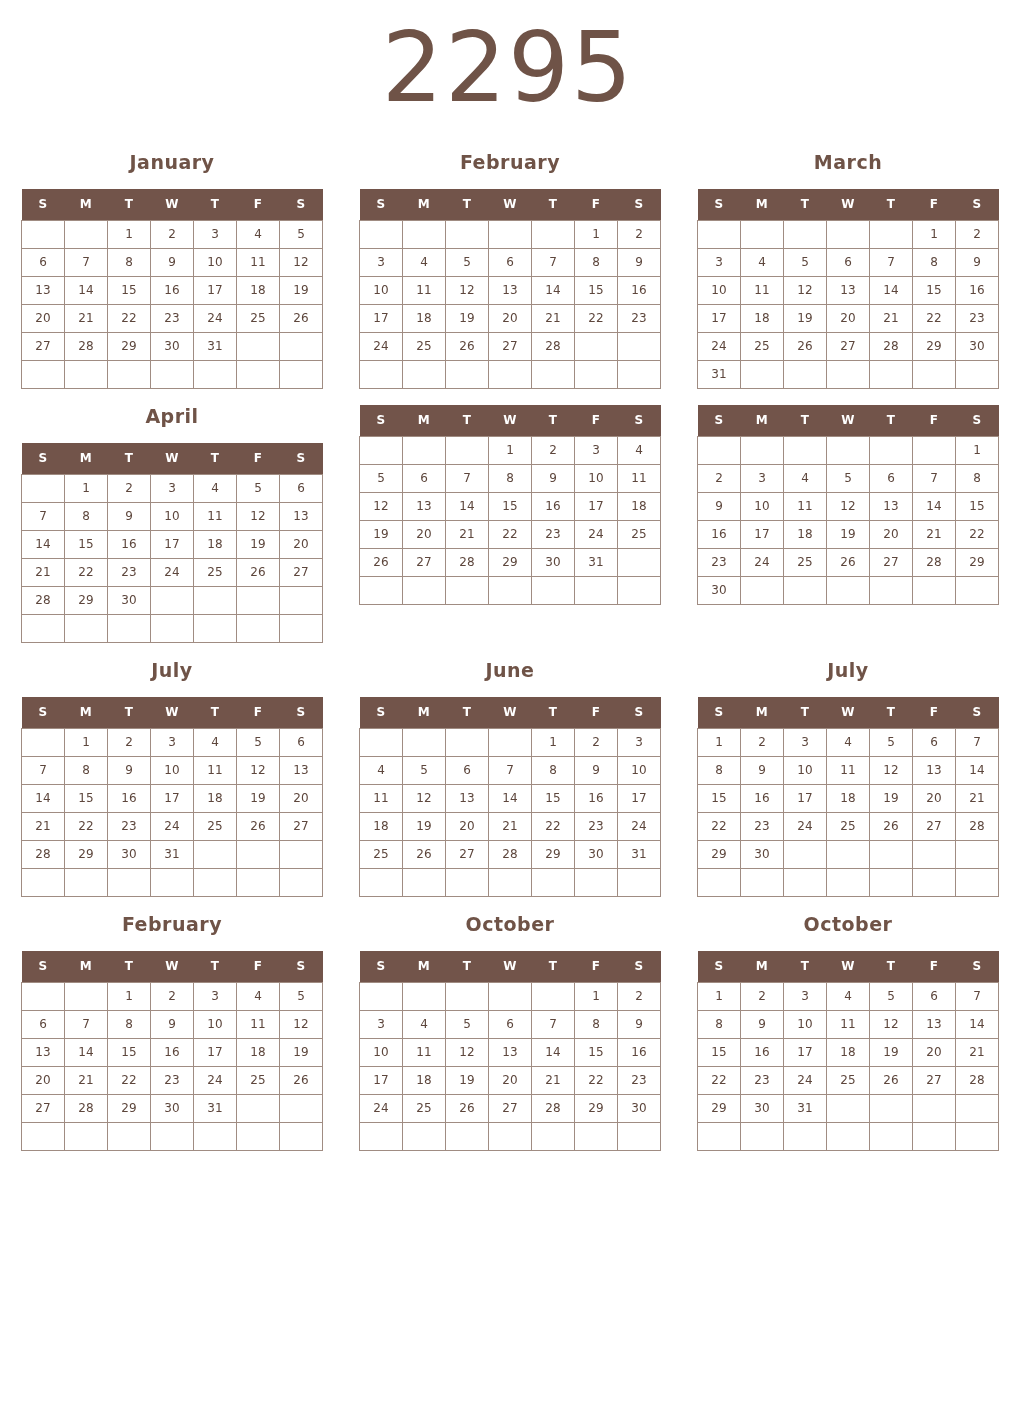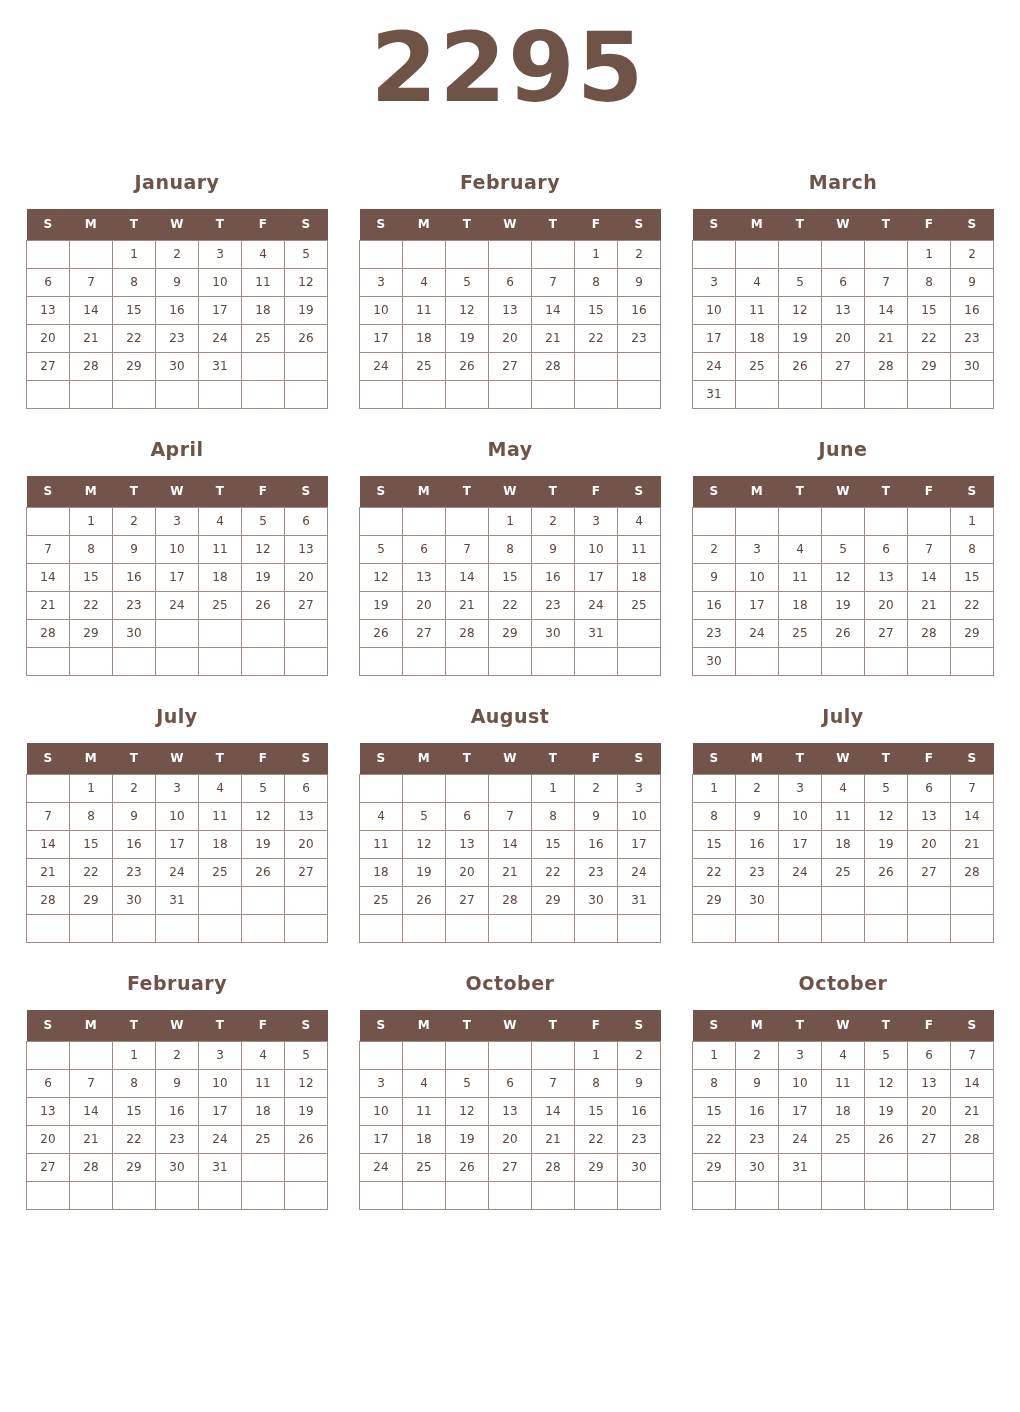--- a/index.html
+++ b/index.html
@@ -17,35 +17,34 @@
   }
   .page {
     width: 1020px;
     height: 1412px;
     box-sizing: border-box;
     padding: 0;
   }
   .year-title {
     text-align: center;
     font-size: 96px;
-    font-weight: bold;
+    font-weight: normal;
     color: #6f5347;
     letter-spacing: 2px;
     margin: 18px 4px 0 0;
     line-height: 1.05;
     font-family: "DejaVu Sans", sans-serif;
   }
   .grid {
-    margin-top: 52px;
+    margin-top: 32px;
     display: grid;
     grid-template-columns: repeat(3, 320px);
     justify-content: center;
     column-gap: 18px;
     row-gap: 0px;
-    gap: 13px;
   }
   .month {
     width: 320px;
     margin-bottom: 16px;
   }
   .month-name {
     text-align: center;
     font-size: 19px;
     font-weight: bold;
     color: #6f5347;
@@ -367,21 +366,20 @@
               <td></td>
               <td></td>
               <td></td>
               <td></td>
               <td></td>
             </tr>
           </tbody>
         </table>
       </div>
       <div class="month">
-        <div class="month-name">May</div>
         <table class="cal">
           <thead>
             <tr>
               <th>S</th>
               <th>M</th>
               <th>T</th>
               <th>W</th>
               <th>T</th>
               <th>F</th>
               <th>S</th>
@@ -439,165 +437,164 @@
               <td></td>
               <td></td>
               <td></td>
               <td></td>
               <td></td>
             </tr>
           </tbody>
         </table>
       </div>
       <div class="month">
+        <table class="cal">
+          <thead>
+            <tr>
+              <th>S</th>
+              <th>M</th>
+              <th>T</th>
+              <th>W</th>
+              <th>T</th>
+              <th>F</th>
+              <th>S</th>
+            </tr>
+          </thead>
+          <tbody>
+            <tr>
+              <td></td>
+              <td></td>
+              <td></td>
+              <td></td>
+              <td></td>
+              <td></td>
+              <td>1</td>
+            </tr>
+            <tr>
+              <td>2</td>
+              <td>3</td>
+              <td>4</td>
+              <td>5</td>
+              <td>6</td>
+              <td>7</td>
+              <td>8</td>
+            </tr>
+            <tr>
+              <td>9</td>
+              <td>10</td>
+              <td>11</td>
+              <td>12</td>
+              <td>13</td>
+              <td>14</td>
+              <td>15</td>
+            </tr>
+            <tr>
+              <td>16</td>
+              <td>17</td>
+              <td>18</td>
+              <td>19</td>
+              <td>20</td>
+              <td>21</td>
+              <td>22</td>
+            </tr>
+            <tr>
+              <td>23</td>
+              <td>24</td>
+              <td>25</td>
+              <td>26</td>
+              <td>27</td>
+              <td>28</td>
+              <td>29</td>
+            </tr>
+            <tr>
+              <td>30</td>
+              <td></td>
+              <td></td>
+              <td></td>
+              <td></td>
+              <td></td>
+              <td></td>
+            </tr>
+          </tbody>
+        </table>
+      </div>
+      <div class="month">
+        <div class="month-name">July</div>
+        <table class="cal">
+          <thead>
+            <tr>
+              <th>S</th>
+              <th>M</th>
+              <th>T</th>
+              <th>W</th>
+              <th>T</th>
+              <th>F</th>
+              <th>S</th>
+            </tr>
+          </thead>
+          <tbody>
+            <tr>
+              <td></td>
+              <td>1</td>
+              <td>2</td>
+              <td>3</td>
+              <td>4</td>
+              <td>5</td>
+              <td>6</td>
+            </tr>
+            <tr>
+              <td>7</td>
+              <td>8</td>
+              <td>9</td>
+              <td>10</td>
+              <td>11</td>
+              <td>12</td>
+              <td>13</td>
+            </tr>
+            <tr>
+              <td>14</td>
+              <td>15</td>
+              <td>16</td>
+              <td>17</td>
+              <td>18</td>
+              <td>19</td>
+              <td>20</td>
+            </tr>
+            <tr>
+              <td>21</td>
+              <td>22</td>
+              <td>23</td>
+              <td>24</td>
+              <td>25</td>
+              <td>26</td>
+              <td>27</td>
+            </tr>
+            <tr>
+              <td>28</td>
+              <td>29</td>
+              <td>30</td>
+              <td>31</td>
+              <td></td>
+              <td></td>
+              <td></td>
+            </tr>
+            <tr>
+              <td></td>
+              <td></td>
+              <td></td>
+              <td></td>
+              <td></td>
+              <td></td>
+              <td></td>
+            </tr>
+          </tbody>
+        </table>
+      </div>
+      <div class="month">
         <div class="month-name">June</div>
-        <table class="cal">
-          <thead>
-            <tr>
-              <th>S</th>
-              <th>M</th>
-              <th>T</th>
-              <th>W</th>
-              <th>T</th>
-              <th>F</th>
-              <th>S</th>
-            </tr>
-          </thead>
-          <tbody>
-            <tr>
-              <td></td>
-              <td></td>
-              <td></td>
-              <td></td>
-              <td></td>
-              <td></td>
-              <td>1</td>
-            </tr>
-            <tr>
-              <td>2</td>
-              <td>3</td>
-              <td>4</td>
-              <td>5</td>
-              <td>6</td>
-              <td>7</td>
-              <td>8</td>
-            </tr>
-            <tr>
-              <td>9</td>
-              <td>10</td>
-              <td>11</td>
-              <td>12</td>
-              <td>13</td>
-              <td>14</td>
-              <td>15</td>
-            </tr>
-            <tr>
-              <td>16</td>
-              <td>17</td>
-              <td>18</td>
-              <td>19</td>
-              <td>20</td>
-              <td>21</td>
-              <td>22</td>
-            </tr>
-            <tr>
-              <td>23</td>
-              <td>24</td>
-              <td>25</td>
-              <td>26</td>
-              <td>27</td>
-              <td>28</td>
-              <td>29</td>
-            </tr>
-            <tr>
-              <td>30</td>
-              <td></td>
-              <td></td>
-              <td></td>
-              <td></td>
-              <td></td>
-              <td></td>
-            </tr>
-          </tbody>
-        </table>
-      </div>
-      <div class="month">
-        <div class="month-name">July</div>
-        <table class="cal">
-          <thead>
-            <tr>
-              <th>S</th>
-              <th>M</th>
-              <th>T</th>
-              <th>W</th>
-              <th>T</th>
-              <th>F</th>
-              <th>S</th>
-            </tr>
-          </thead>
-          <tbody>
-            <tr>
-              <td></td>
-              <td>1</td>
-              <td>2</td>
-              <td>3</td>
-              <td>4</td>
-              <td>5</td>
-              <td>6</td>
-            </tr>
-            <tr>
-              <td>7</td>
-              <td>8</td>
-              <td>9</td>
-              <td>10</td>
-              <td>11</td>
-              <td>12</td>
-              <td>13</td>
-            </tr>
-            <tr>
-              <td>14</td>
-              <td>15</td>
-              <td>16</td>
-              <td>17</td>
-              <td>18</td>
-              <td>19</td>
-              <td>20</td>
-            </tr>
-            <tr>
-              <td>21</td>
-              <td>22</td>
-              <td>23</td>
-              <td>24</td>
-              <td>25</td>
-              <td>26</td>
-              <td>27</td>
-            </tr>
-            <tr>
-              <td>28</td>
-              <td>29</td>
-              <td>30</td>
-              <td>31</td>
-              <td></td>
-              <td></td>
-              <td></td>
-            </tr>
-            <tr>
-              <td></td>
-              <td></td>
-              <td></td>
-              <td></td>
-              <td></td>
-              <td></td>
-              <td></td>
-            </tr>
-          </tbody>
-        </table>
-      </div>
-      <div class="month">
-        <div class="month-name">August</div>
         <table class="cal">
           <thead>
             <tr>
               <th>S</th>
               <th>M</th>
               <th>T</th>
               <th>W</th>
               <th>T</th>
               <th>F</th>
               <th>S</th>

